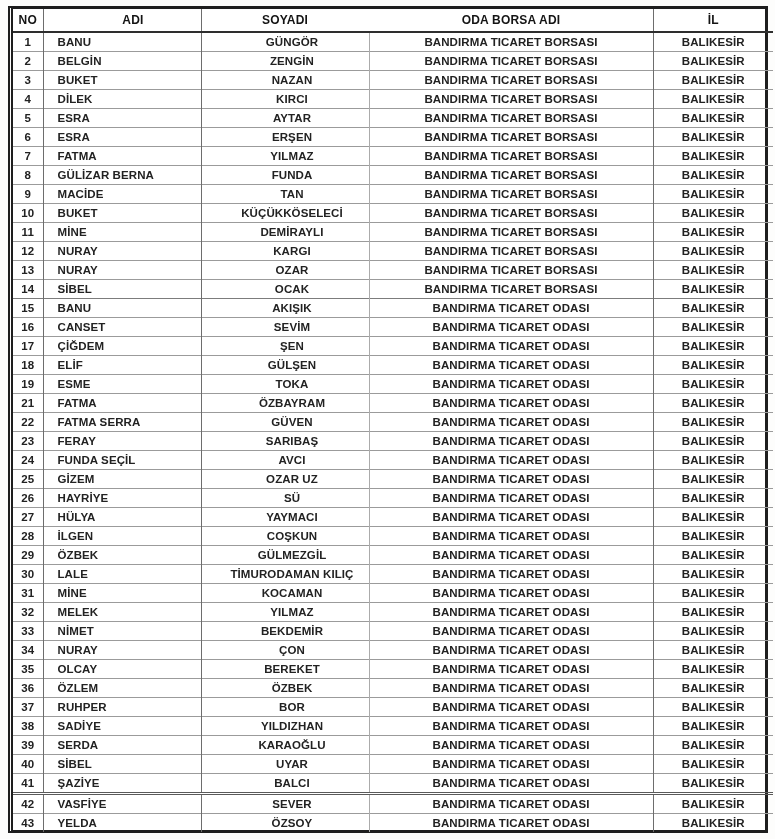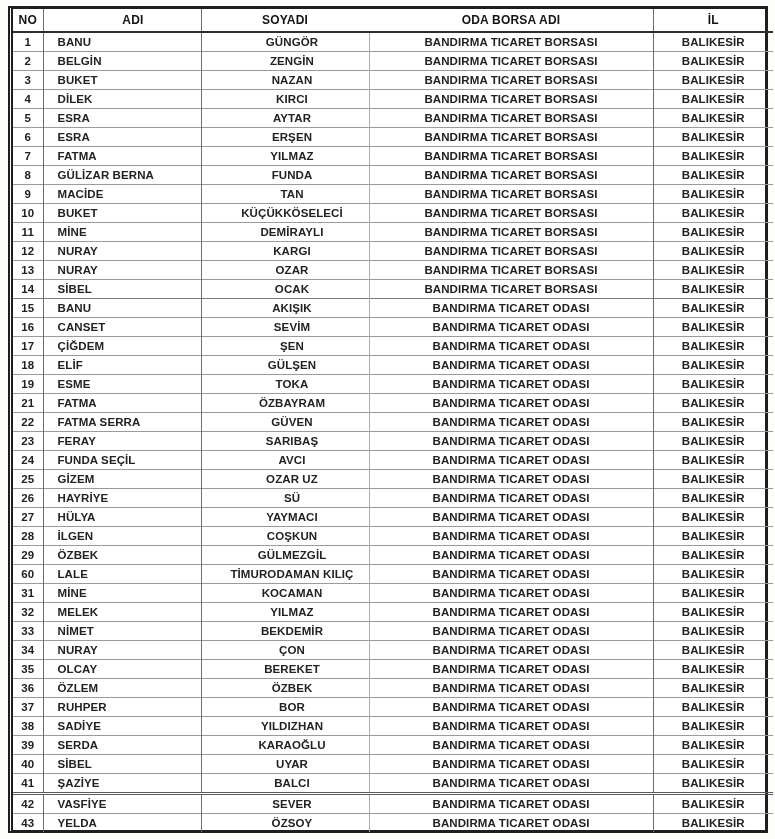--- a/index.html
+++ b/index.html
@@ -285,21 +285,21 @@
     <td>BALIKESİR</td>
   </tr>
           <tr>
     <td>29</td>
     <td>ÖZBEK</td>
     <td>GÜLMEZGİL</td>
     <td>BANDIRMA TICARET ODASI</td>
     <td>BALIKESİR</td>
   </tr>
           <tr>
-    <td>60</td>
+    <td>30</td>
     <td>LALE</td>
     <td>TİMURODAMAN KILIÇ</td>
     <td>BANDIRMA TICARET ODASI</td>
     <td>BALIKESİR</td>
   </tr>
           <tr>
     <td>31</td>
     <td>MİNE</td>
     <td>KOCAMAN</td>
     <td>BANDIRMA TICARET ODASI</td>

